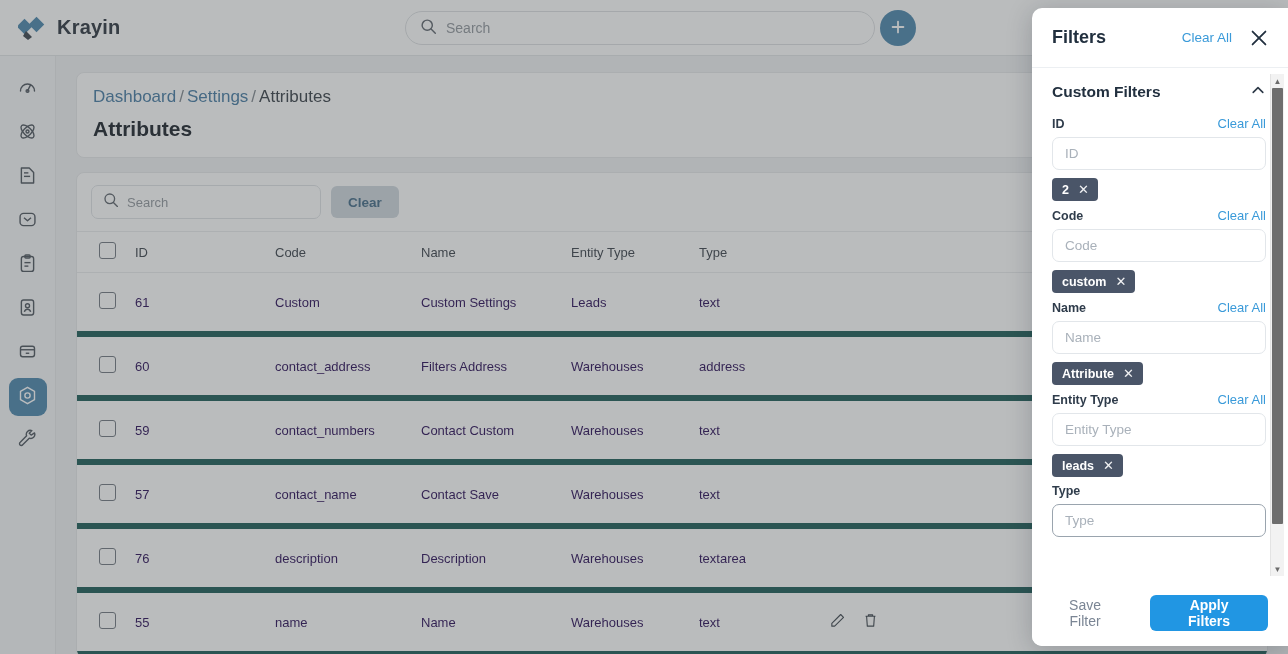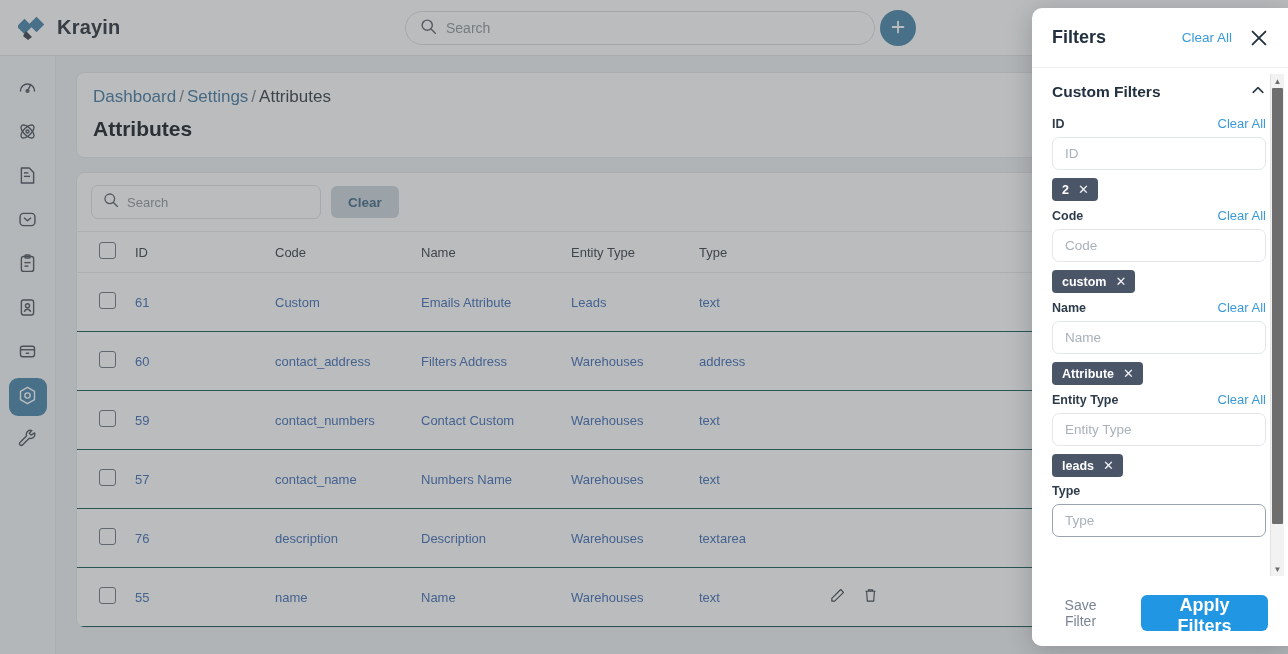--- a/index.html
+++ b/index.html
@@ -94,22 +94,22 @@
     height: 32px; padding: 0 17px; border: none; border-radius: 6px;
     background: #cfdce6; color: #3f7fae; font-size: 13.5px; font-weight: 600;
     cursor: pointer;
   }
   table { width: 100%; border-collapse: collapse; }
   thead th {
     text-align: left; font-size: 13px; font-weight: 400; color: #4c5765;
     padding: 10px 6px; border-top: 1px solid #ecedf0; border-bottom: 1px solid #ecedf0;
   }
   tbody td {
-    font-size: 13px; color: #3b82f6;
-    padding: 19px 6px; border-bottom: 1px solid #0f766e;
+    font-size: 13px; color: #4c1d95;
+    padding: 19px 6px; border-bottom: 6px solid #0f766e;
   }
   .col-chk { width: 52px; padding-left: 22px !important; }
   .col-id { width: 140px; }
   .col-code { width: 146px; }
   .col-name { width: 150px; }
   .col-entity { width: 128px; }
   .col-type { width: 130px; }
   .chkbox {
     width: 17px; height: 17px; border: 1.5px solid #7b8794; border-radius: 3px;
     display: inline-block; background: #fff; cursor: pointer;
@@ -196,21 +196,21 @@
     display: flex; align-items: center; justify-content: flex-end;
     gap: 32px; padding: 0 20px;
     background: #fff;
   }
   .save-filter {
     font-size: 14px; color: #7a8594; background: none; border: none; cursor: pointer;
     font-family: "Liberation Sans", sans-serif;
   }
   .apply-btn {
     height: 36px; padding: 0 17px; border: none; border-radius: 6px;
-    background: #2196e3; color: #fff; font-size: 18px; font-weight: 700;
+    background: #2196e3; color: #fff; font-size: 14px; font-weight: 700;
     cursor: pointer; font-family: "Liberation Sans", sans-serif;
   }
 </style>
 </head>
 <body>
 
 <div id="app-root">
 
   <div id="app-behind">
 
@@ -361,21 +361,21 @@
               <th class="col-entity">Entity Type</th>
               <th class="col-type">Type</th>
               <th></th>
             </tr>
           </thead>
           <tbody id="table-body">
               <tr>
                 <td class="col-chk"><span class="chkbox"></span></td>
                 <td class="col-id">61</td>
                 <td class="col-code">Custom</td>
-                <td class="col-name">Emails Attribute</td>
+                <td class="col-name">Custom Settings</td>
                 <td class="col-entity">Leads</td>
                 <td class="col-type">text</td>
                 <td></td>
               </tr>
               <tr>
                 <td class="col-chk"><span class="chkbox"></span></td>
                 <td class="col-id">60</td>
                 <td class="col-code">contact_address</td>
                 <td class="col-name">Filters Address</td>
                 <td class="col-entity">Warehouses</td>
@@ -388,21 +388,21 @@
                 <td class="col-code">contact_numbers</td>
                 <td class="col-name">Contact Custom</td>
                 <td class="col-entity">Warehouses</td>
                 <td class="col-type">text</td>
                 <td></td>
               </tr>
               <tr>
                 <td class="col-chk"><span class="chkbox"></span></td>
                 <td class="col-id">57</td>
                 <td class="col-code">contact_name</td>
-                <td class="col-name">Numbers Name</td>
+                <td class="col-name">Contact Save</td>
                 <td class="col-entity">Warehouses</td>
                 <td class="col-type">text</td>
                 <td></td>
               </tr>
               <tr>
                 <td class="col-chk"><span class="chkbox"></span></td>
                 <td class="col-id">76</td>
                 <td class="col-code">description</td>
                 <td class="col-name">Description</td>
                 <td class="col-entity">Warehouses</td>

